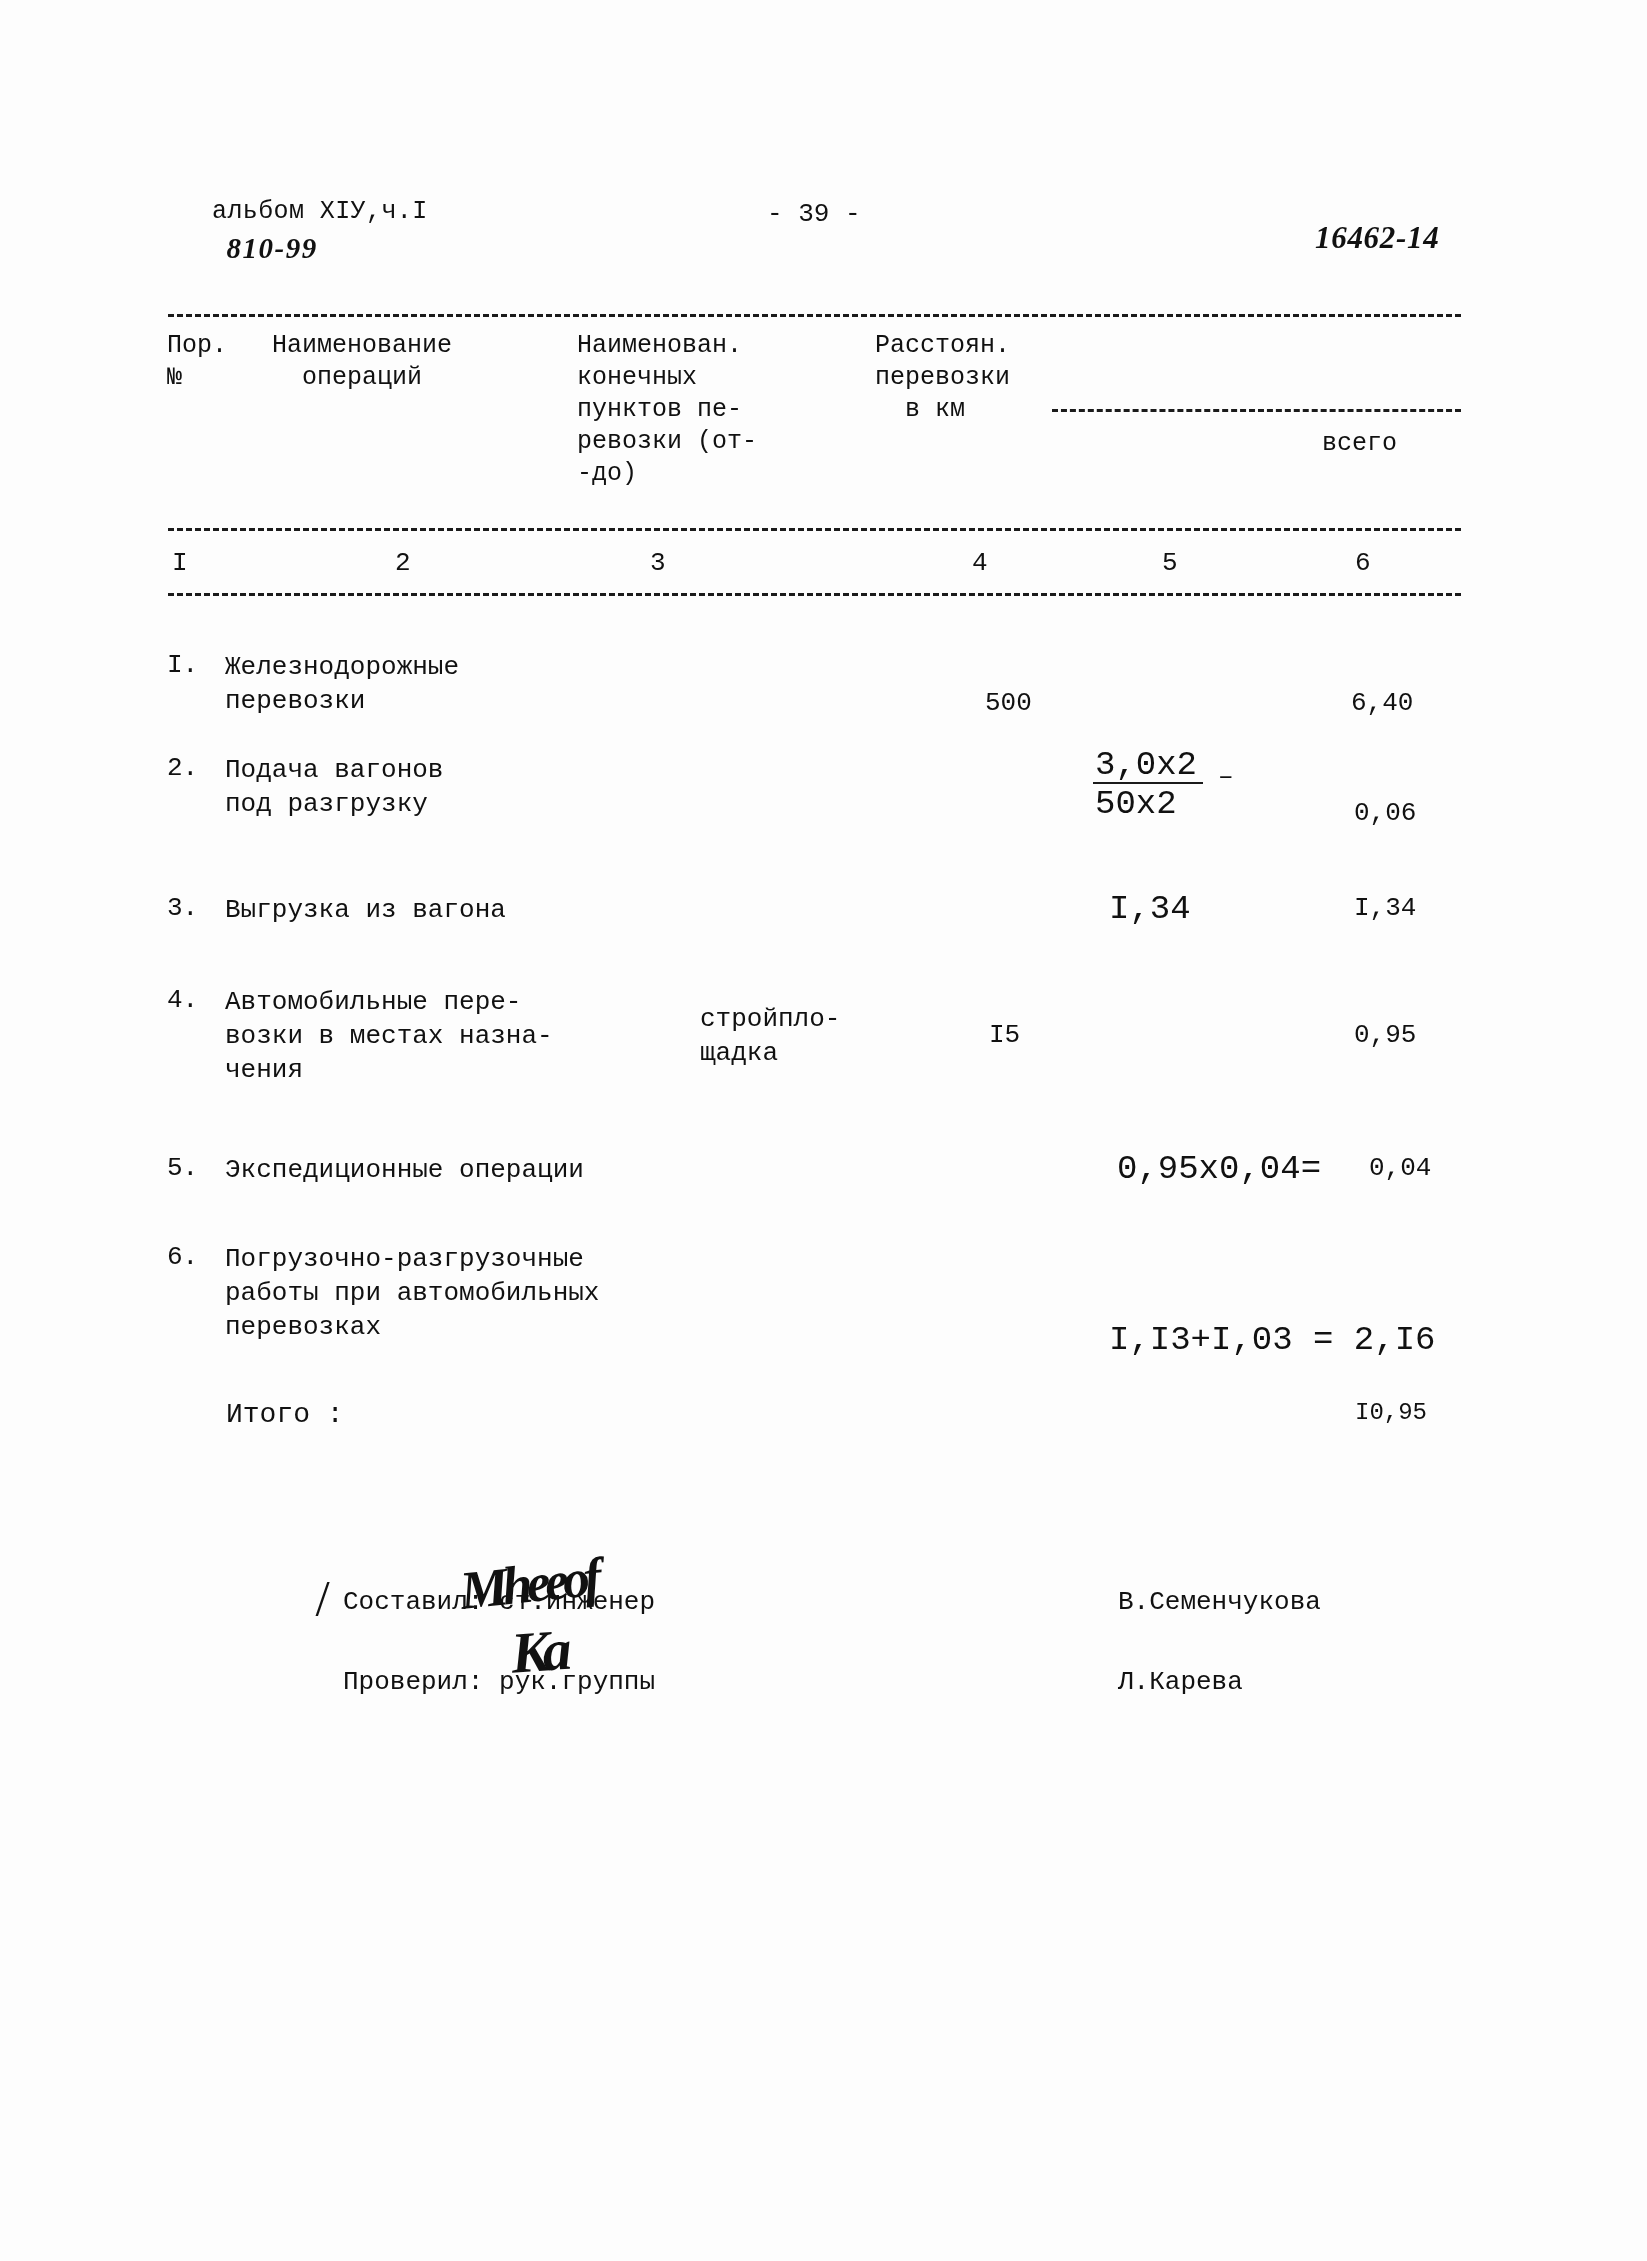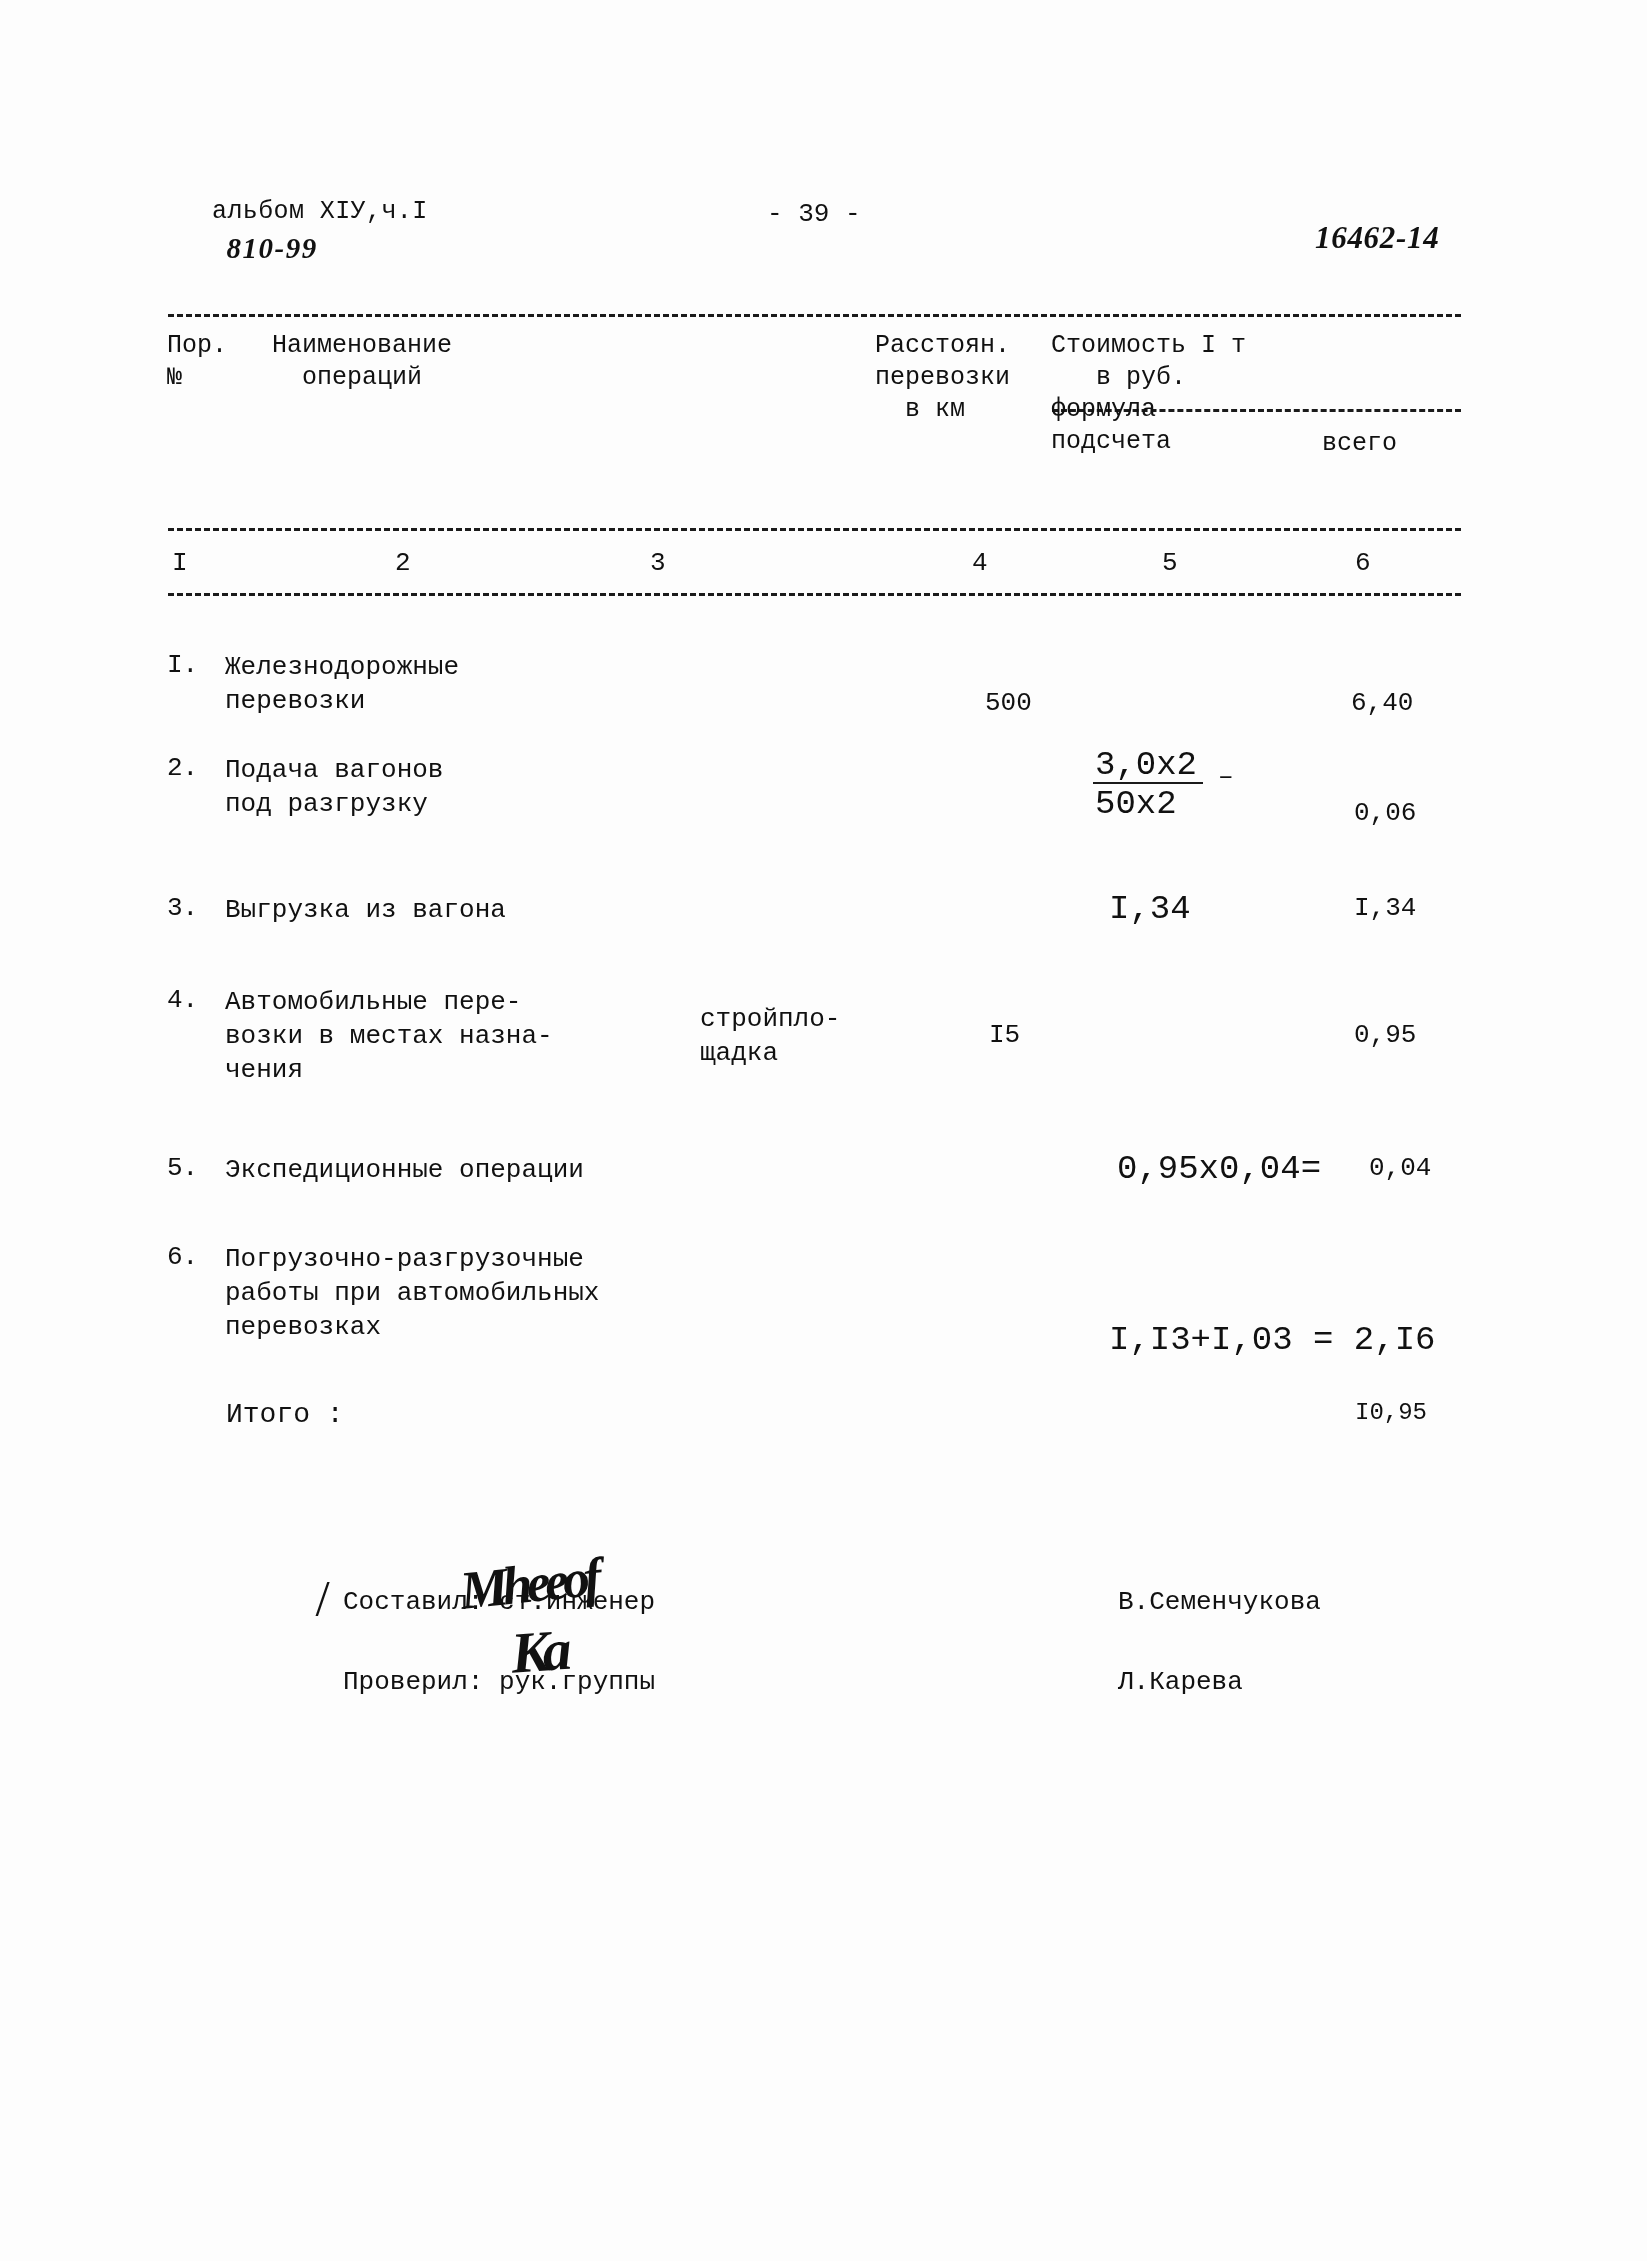--- a/index.html
+++ b/index.html
@@ -230,27 +230,28 @@
 
   <div class="dash dash-top"></div>
   <div class="dash dash-mid-r"></div>
   <div class="dash dash-num-t"></div>
   <div class="dash dash-num-b"></div>
 
   <div class="colhead ch-1">Пор.
 №</div>
   <div class="colhead ch-2">Наименование
   операций</div>
+  <div class="colhead ch-3">Наименован.
+конечных
+пунктов пе-
+ревозки (от-
+-до)</div>
   <div class="colhead ch-4">Расстоян.
 перевозки
   в км</div>
-  <div class="colhead ch-5">Стоимость I т
-   в руб.
-формула
-подсчета</div>
   <div class="colhead" style="left:1322px; top:428px;">всего</div>
 
   <div class="numrow n1">I</div>
   <div class="numrow n2">2</div>
   <div class="numrow n3">3</div>
   <div class="numrow n4">4</div>
   <div class="numrow n5">5</div>
   <div class="numrow n6">6</div>
 
   <div class="row" style="top:650px;">

